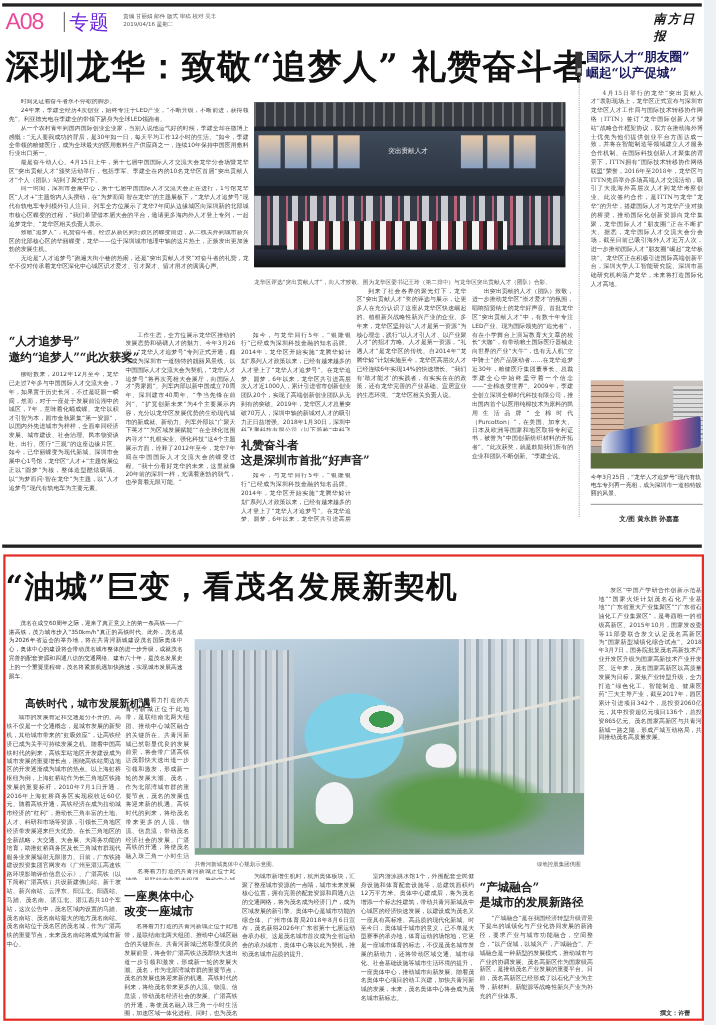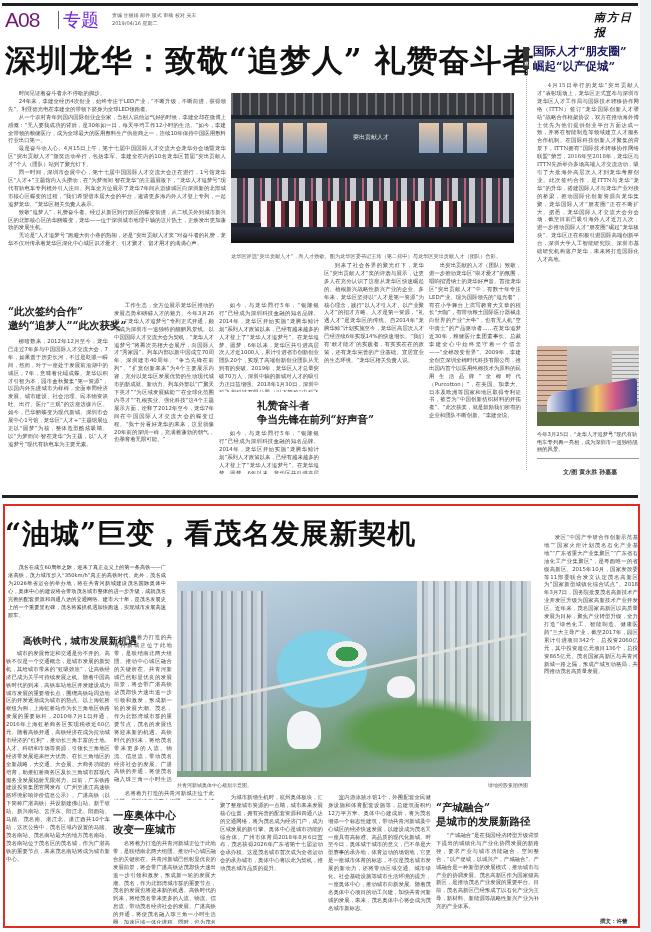--- a/index.html
+++ b/index.html
@@ -1,20 +1,20 @@
 <!DOCTYPE html>
 <html><head>
 <meta charset="utf-8">
 <style>
   * { box-sizing: border-box; margin: 0; padding: 0; }
   body { width: 651px; height: 932px; background: #ffffff; font-family: "DejaVu Sans", sans-serif; color: #333; overflow: hidden; position: relative; }
   .page { position: absolute; left: 0; top: 0; width: 640px; height: 932px; background: #fff; }
   .right-margin { position: absolute; left: 640px; top: 0; width: 11px; height: 932px; background: #eef1f4; }
   .top-rule { position: absolute; left: 2px; top: 3px; width: 636px; height: 3px; background: #222; }
-  .page-no { position: absolute; left: 5px; top: 8px; font-family: "Liberation Sans", sans-serif; font-size: 21px; color: #701a75; letter-spacing: -1px; }
+  .page-no { position: absolute; left: 5px; top: 8px; font-family: "Liberation Sans", sans-serif; font-size: 21px; color: #ec4899; letter-spacing: -1px; }
   .sec-sep { position: absolute; left: 58px; top: 11px; width: 1px; height: 18px; background: #666; }
   .section { position: absolute; left: 63px; top: 8px; font-family: "DejaVu Sans", sans-serif; font-size: 18px; color: #6d28d9; }
   .credits { position: absolute; left: 112px; top: 11px; font-size: 5px; line-height: 8px; color: #555; width: 130px; }
   .logo { position: absolute; left: 594px; top: 10px; font-family: "DejaVu Serif", serif; font-size: 11px; font-style: italic; font-weight: bold; color: #111; letter-spacing: 2px; }
   .headline1 { position: absolute; left: 5px; top: 40px; font-family: "DejaVu Serif", serif; font-size: 31px; font-weight: bold; color: #111; letter-spacing: 1px; white-space: nowrap; }
   .side-tag { position: absolute; left: 523px; top: 47px; width: 6px; height: 22px; background: #333; color: #fff; font-size: 4px; writing-mode: vertical-rl; text-align: center; }
   .side-vline { position: absolute; left: 526px; top: 70px; width: 1px; height: 400px; border-left: 1px dotted #aaa; }
   .side-title { position: absolute; left: 533px; top: 44px; font-family: "DejaVu Serif", serif; font-size: 11.5px; font-weight: bold; color: #1a1a5e; line-height: 15px; width: 105px; }
   .body-text { font-size: 5.4px; line-height: 7.9px; color: #444; text-align: justify; text-indent: 2em; overflow: hidden; }
   .col { position: absolute; overflow: hidden; }
@@ -90,35 +90,35 @@
     <div class="face" style="left:212px"></div>
     <div class="face" style="left:236px"></div>
     <div class="banner">突出贡献人才</div>
     <div class="people"></div>
     <div class="kids"></div>
     <div class="stage"></div>
   </div>
   <div class="cap1">龙华区评选“突出贡献人才”，向人才致敬。图为龙华区委书记王玲（第二排中）与龙华区突出贡献人才（团队）合影。</div>
 
   <div class="sub-h" style="left:8px;top:304px;">
-    <div>“此次签约合作”</div>
+    <div>“人才追梦号”</div>
     <div>邀约“追梦人”“此次获奖”</div>
   </div>
   <div class="col" style="left:8px;top:338px;width:100px;height:136px;">
     <p class="body-text">柳暗数来，2012年12月至今，龙华已走过7年多与中国国际人才交流大会，7年，如果置于历史长河，不过是眨眼一瞬间，然而，对于一座处于发展前沿湖中的城区，7年，意味着化蛹成蝶。龙华以积才引智为本，园市金秋聚集“第一资源”，以国内外先进城市为样样，全面奉同经济发展、城市建设、社会治理、民本物资谈吐、出行、医疗“三观”的这座边缘片区。如今，已华丽蝶变为现代新城。深圳市会展中心1号馆，龙华区“人才+”主题馆展位正以“圆梦”为核，整体造型酷炫吸睛。以“为梦而问·智在龙华”为主题，以“人才追梦号”现代有轨电车为主要元素。</p>
   </div>
   <div class="col" style="left:114px;top:302px;width:100px;height:172px;">
     <p class="body-text">工作生态，全方位展示龙华区推动的发展态势和磅礴人才的魅力。今年3月26日，“龙华人才追梦号”专列正式开通，颇引成为深圳市一道独特的靓丽风景线。以中国国际人才交流大会为契机，“龙华人才追梦号”将再次亮相大会展厅，向国际人才“秀家园”。列车内部以新中国成立70周年、深圳建市40周年、“争当先锋在前列”、“扩宽创新未来”为4个主要展示内容，充分以龙华区发展优势的生动现代城市的新成就、新动力。列车外部以“广聚天下英才”“为区域发展赋能”“在全球化范围内寻才”“扎根实业、强化科技”这4个主题展示方面，诠释了2012年至今，龙华7年间在中国国际人才交流大会的蝶变过程。“我十分看好龙华的未来，这里就像20年前的深圳一样，充满着蓬勃的朝气，也孕育着无限可能。”</p>
   </div>
   <div class="col" style="left:219px;top:302px;width:100px;height:90px;">
     <p class="body-text">如今，与龙华同行5年，“银隆银行”已经成为深圳科技金融的知名品牌。2014年，龙华区开始实施“龙腾华鲸计划”系列人才政策以来，已经有越来越多的人才登上了“龙华人才追梦号”。在龙华追梦、圆梦，6年以来，龙华区共引进高层次人才近1000人，累计引进省市创新创业团队20个，实现了高端创新创业团队从无到有的突破。2019年，龙华区人才总量突破70万人，深圳中轴的新城对人才的吸引力正日益增强。2018年1月30日，深圳中科飞测科技有限公司（以下简称“中科飞测”）院士工作站在龙华区举行揭牌仪式，这是深圳市首批、龙华区首个院士工作站，院士专家工作站的成立，意味着中科飞测在人才引进方面迈出了新步伐。</p>
   </div>
-  <div class="sub-h" style="left:219px;top:398px;margin-left:38px;">
+  <div class="sub-h" style="left:219px;top:398px;">
     <div>礼赞奋斗者</div>
-    <div>争当先锋在前列“好声音”</div>
+    <div>这是深圳市首批“好声音”</div>
   </div>
   <div class="col" style="left:219px;top:430px;width:100px;height:44px;">
     <p class="body-text">如今，与龙华同行5年，“银隆银行”已经成为深圳科技金融的知名品牌。2014年，龙华区开始实施“龙腾华鲸计划”系列人才政策以来，已经有越来越多的人才登上了“龙华人才追梦号”。在龙华追梦、圆梦，6年以来，龙华区共引进高层次人才近1000人，累计引进省市创新创业团队20个，实现了高端创新创业团队从无到有的突破。2019年，龙华区人才总量突破70万人，深圳中轴的新城对人才的吸引力正日益增强。2018年1月30日，深圳中科飞测科技有限公司（以下简称“中科飞测”）院士工作站在龙华区举行揭牌仪式，这是深圳市首批、龙华区首个院士工作站，院士专家工作站的成立，意味着中科飞测在人才引进方面迈出了新步伐。</p>
   </div>
   <div class="col" style="left:324px;top:262px;width:100px;height:212px;">
     <p class="body-text">到来了社会各界的聚光灯下，龙华区“突出贡献人才”奖的评选与展示，让更多人在充分认识了这座从龙华区快速崛起的、植根新兴战略性新兴产业的企业。多年来，龙华区坚持以“人才是第一资源”为核心理念，践行“以人才引人才、以产业聚人才”的招才方略。人才是第一资源，“礼遇人才”是龙华区的传统。自2014年“龙腾华鲸”计划实施至今，龙华区高层次人才已经连续6年实现14%的快速增长。“我们有‘敢才能才’的实践者，有实实在在的政策，还有龙华完善的产业基础、宜居宜业的生态环境。”龙华区相关负责人说。</p>
   </div>
   <div class="col" style="left:429px;top:262px;width:92px;height:212px;">
     <p class="body-text">出突出贡献的人才（团队）致敬，进一步推动龙华区“崇才爱才”的氛围，唱响招贤纳士的龙华好声音。首批龙华区“突出贡献人才”中，有数十年专注LED产业、现为国际领先的“追光者”，有在小学舞台上演写教育大文章的校长“大咖”，有带动粮土国际医疗器械走向世界的产业“大牛”，也有无人机“空中骑士”的产品驱动者……在龙华追梦近30年，粮健医疗集团董事长、总裁李建全心中始终坚守着一个信念——“全棉改变世界”。2009年，李建全创立深圳全棉时代科技有限公司，推出国内首个以医用纯棉技术为原料的民用生活品牌“全棉时代（Purcotton）”，在美国、加拿大、日本及欧洲等国家和地区取得专利证书，被誉为“中国创新纺织材料的开拓者”。“此次获奖，就是鼓励我们所有的企业和团队不断创新。”李建全说。</p>
   </div>

